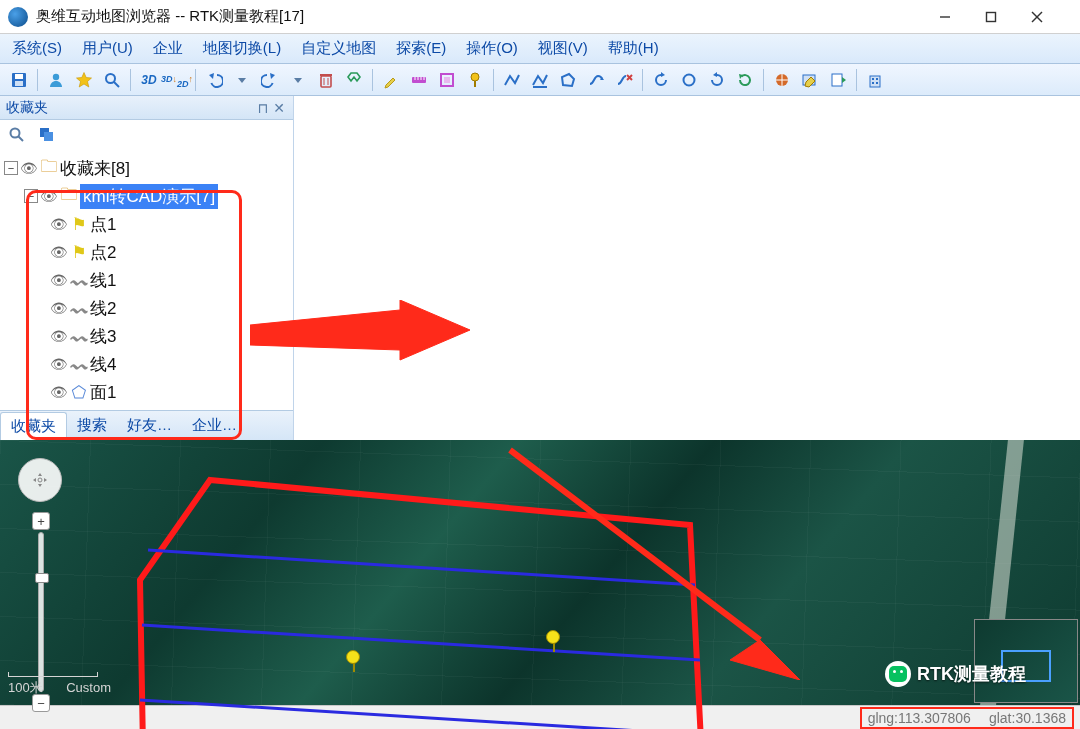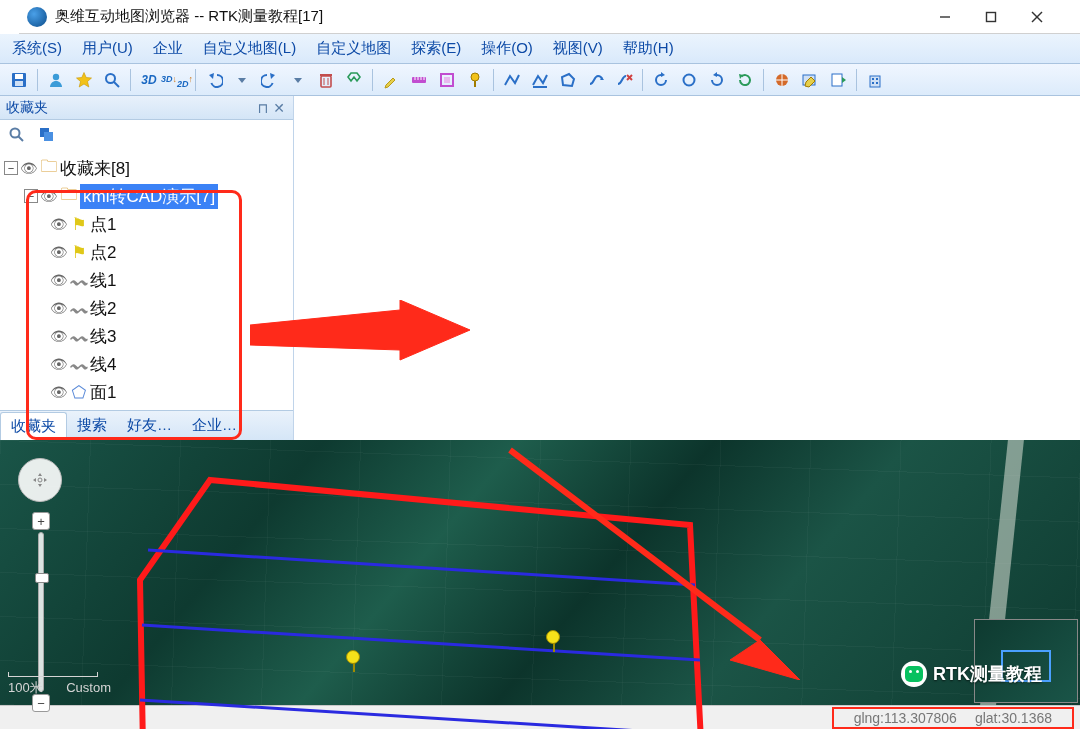--- a/index.html
+++ b/index.html
@@ -1,19 +1,19 @@
 <!DOCTYPE html>
 <html><head>
 <meta charset="utf-8">
 <style>
 * { box-sizing: border-box; margin: 0; padding: 0; font-family: "Microsoft YaHei", "Segoe UI", sans-serif; }
 body { width: 1080px; height: 729px; background: #fff; overflow: hidden; position: relative; }
 
 
-.titlebar { height: 34px; display: flex; align-items: center; background: #fff; border-bottom: 1px solid #d0d0d0; padding: 0 20px 0 8px; font-size: 15px; margin-left: 19px; }
+.titlebar { height: 34px; display: flex; align-items: center; background: #fff; border-bottom: 1px solid #d0d0d0; padding: 0 20px 0 8px; font-size: 15px; }
 .app-icon { width: 20px; height: 20px; border-radius: 50%; background: radial-gradient(circle at 35% 35%, #4aa0e8, #0a4b8a); margin-right: 8px; }
 .title-text { flex: 1; color: #111; }
 .win-btn { width: 46px; height: 30px; display: flex; align-items: center; justify-content: center; color: #333; }
 .win-btn svg { width: 12px; height: 12px; }
 
 
 .menubar { height: 30px; background: linear-gradient(#ebf4fd, #d9e9fb); border-bottom: 1px solid #a9c3df; display: flex; align-items: center; padding: 12px 6px; font-size: 15px; color: #0d4aa6; gap: 8px; }
 .menu-item { padding: 3px 6px; cursor: default; white-space: nowrap; }
 
 
@@ -82,24 +82,24 @@
 .minimap { position: absolute; right: 2px; bottom: 2px; width: 104px; height: 84px; border: 1px solid #888; background: linear-gradient(135deg,#0e3a30,#1a5548); }
 .minimap .vw { position: absolute; left: 26px; top: 30px; width: 50px; height: 32px; border: 2px solid #4aa0ff; }
 
 
 .arrow { position: absolute; pointer-events: none; }
 .arrow polygon, .arrow line { fill: #ff2a1a; stroke: #ff2a1a; }
 
 
 .status { height: 24px; background: #f0f0f0; border-top: 1px solid #c8c8c8; display: flex; align-items: center; font-size: 14px; color: #777; }
 .status .flex { flex: 1; }
-.coord-box { border: 2px solid #ff2a1a; padding: 1px 20px; display: flex; gap: 18px; margin-right: 6px; }
-
-
-.wm { position: absolute; right: 38px; bottom: 42px; display: flex; align-items: center; gap: 6px; color: #fff; font-size: 18px; font-weight: bold; text-shadow: 0 1px 2px rgba(0,0,0,.6); }
+.coord-box { border: 2px solid #ff2a1a; padding: 1px 6px; display: flex; gap: 18px; margin-right: 6px; }
+
+
+.wm { position: absolute; right: 54px; bottom: 42px; display: flex; align-items: center; gap: 6px; color: #fff; font-size: 18px; font-weight: bold; text-shadow: 0 1px 2px rgba(0,0,0,.6); }
 .wm .wc { width: 26px; height: 26px; border-radius: 50%; background: #fff; display: flex; align-items: center; justify-content: center; }
 .wm .wc .bubble { width: 18px; height: 16px; background: #07c160; border-radius: 5px; position: relative; }
 .wm .wc .bubble:before, .wm .wc .bubble:after { content: ""; position: absolute; width: 3px; height: 3px; background: #fff; border-radius: 50%; top: 4px; }
 .wm .wc .bubble:before { left: 4px; } .wm .wc .bubble:after { right: 4px; }
 </style>
 </head>
 <body>
 
 <div class="titlebar">
   <div class="app-icon"></div>
@@ -119,21 +119,21 @@
         <line x1="1" y1="1" x2="11" y2="11" stroke="#333" stroke-width="1.4"></line>
         <line x1="11" y1="1" x2="1" y2="11" stroke="#333" stroke-width="1.4"></line>
       </svg>
     </div>
 </div>
 
 <div class="menubar">
   <span class="menu-item">系统(S)</span>
   <span class="menu-item">用户(U)</span>
   <span class="menu-item">企业</span>
-  <span class="menu-item">自定义地图(L)</span>
+  <span class="menu-item">地图切换(L)</span>
   <span class="menu-item">自定义地图</span>
   <span class="menu-item">探索(E)</span>
   <span class="menu-item">操作(O)</span>
   <span class="menu-item">视图(V)</span>
   <span class="menu-item">帮助(H)</span>
 </div>
 
 <div class="toolbar">
   <div class="tbtn">
       <svg width="18" height="18" viewBox="0 0 18 18">

